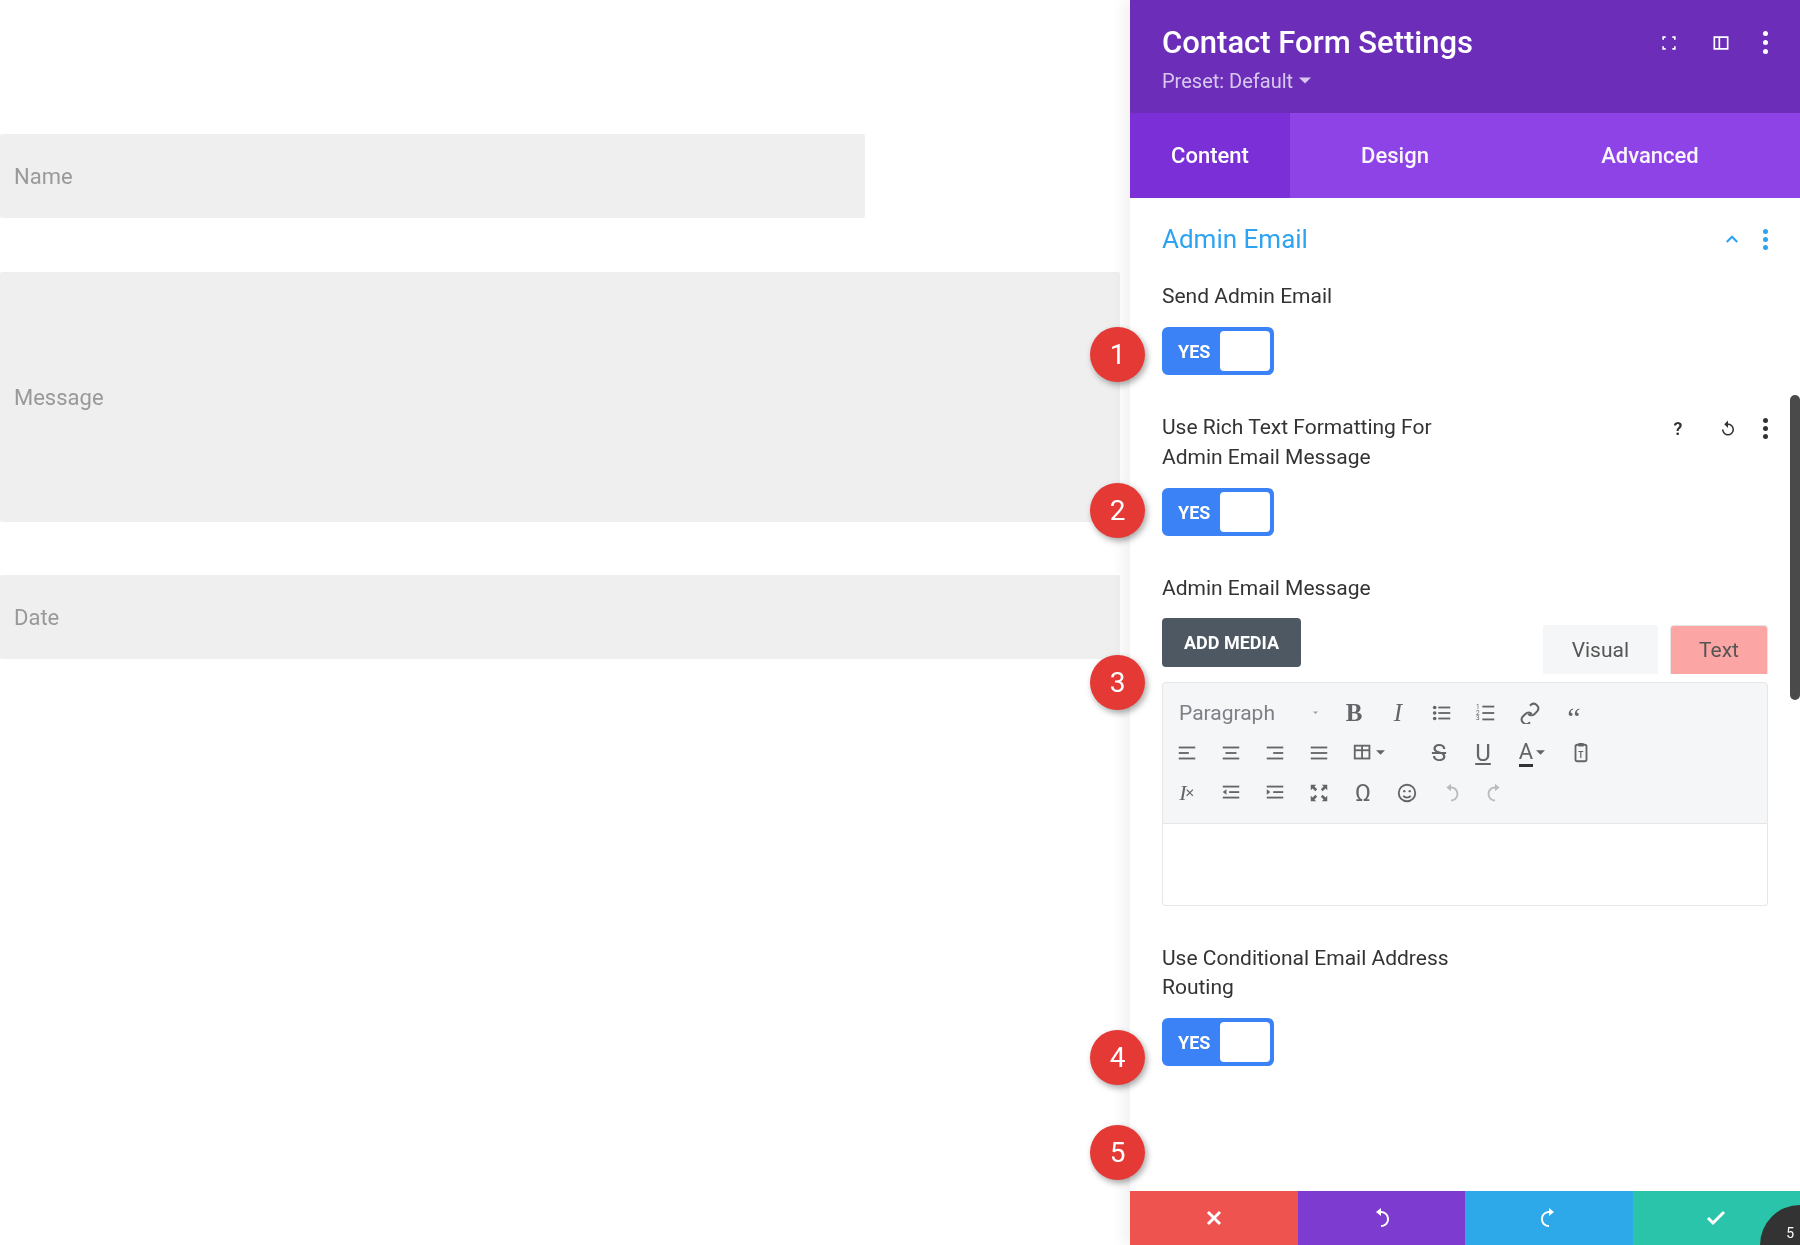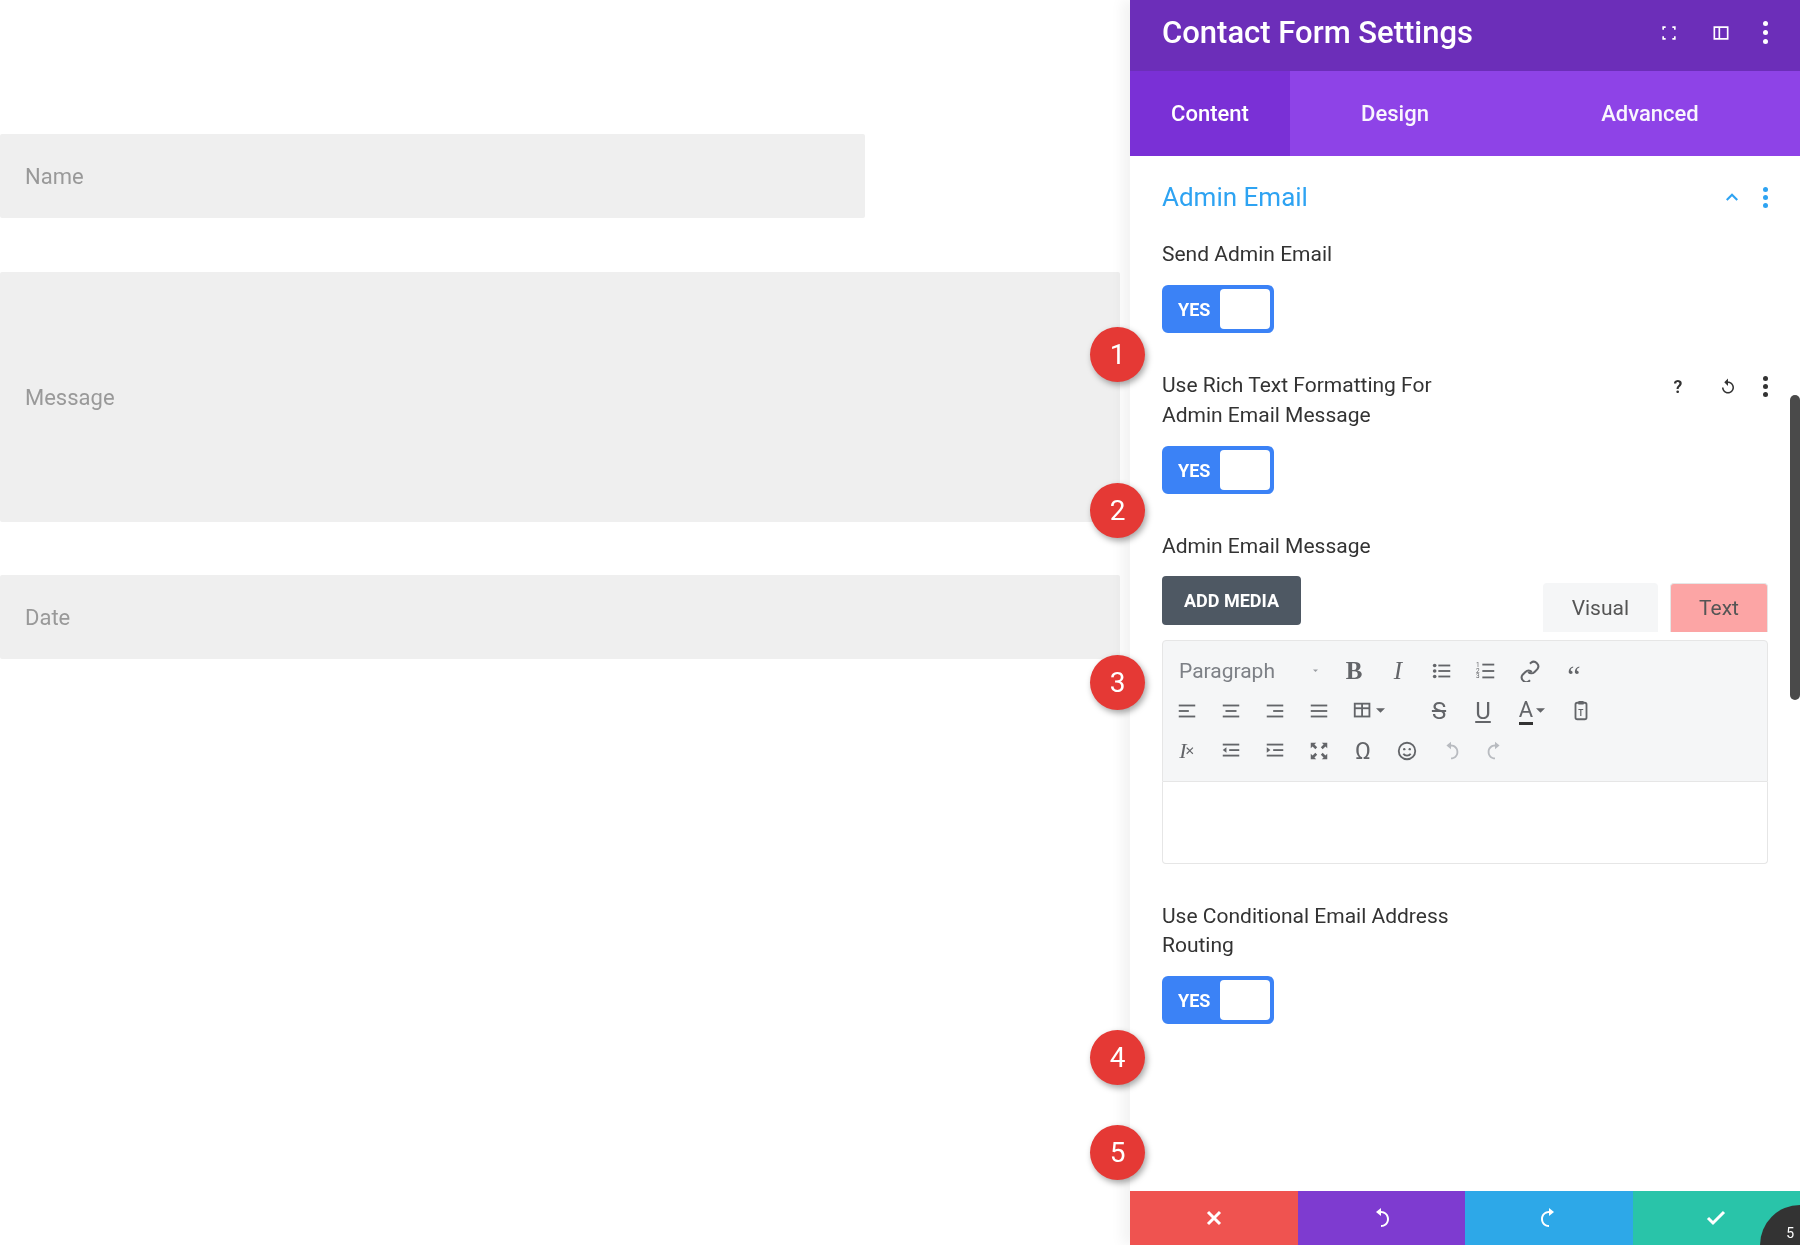--- a/index.html
+++ b/index.html
@@ -1,30 +1,30 @@
 <!DOCTYPE html>
 <html><head>
 <meta charset="utf-8">
 <style>
 * { margin: 0; padding: 0; box-sizing: border-box; font-family: -apple-system, BlinkMacSystemFont, "Segoe UI", Roboto, sans-serif; }
 body { width: 1800px; height: 1245px; position: relative; background: #fff; overflow: hidden; }
 
 
 .preview { position: absolute; left: 0; top: 0; width: 1120px; height: 1245px; }
-.preview .field { position: absolute; background: #efefef; border-radius: 2px; display: flex; align-items: center; padding: 0 25px; }
+.preview .field { position: absolute; background: #efefef; border-radius: 2px; display: flex; align-items: center; padding: 0 14px; }
 .preview .field span { color: #999; font-size: 22px; }
 .fld-name    { left: 0; top: 134px; width: 865px;  height: 84px; }
 .fld-email   { left: 915px; top: 134px; width: 205px; height: 84px; }
 .fld-msg     { left: 0; top: 272px; width: 1120px; height: 250px; align-items: flex-start; padding-top: 30px; }
 .fld-date    { left: 0; top: 575px; width: 1120px; height: 84px; }
 
 
 .panel { position: absolute; left: 1130px; top: 0; width: 670px; height: 1245px; background: #fff; box-shadow: -8px 0 12px rgba(0,0,0,0.05); }
 
-.hdr { background: #6c2eb9; color: #fff; padding: 14px 32px 20px; }
+.hdr { background: #6c2eb9; color: #fff; padding: 24px 32px 20px; }
 .hdr-row { display: flex; align-items: center; justify-content: space-between; }
 .hdr-title { font-size: 31px; font-weight: 500; }
 .hdr-icons { display: flex; gap: 32px; align-items: center; }
 .hdr-icons svg { width: 20px; height: 20px; fill: #fff; cursor: pointer; }
 .hdr-sub { font-size: 20px; color: #d8c8f0; margin-top: 8px; display: flex; align-items: center; gap: 6px; cursor: pointer; }
 .hdr-sub svg { width: 12px; height: 12px; fill: #d8c8f0; }
 
 .tabs { background: #8e43e7; display: flex; }
 .tab { padding: 30px 0; text-align: center; color: #fff; font-size: 22px; font-weight: 500; cursor: pointer; }
 .tab.active { background: #7a30d6; width: 160px; }
@@ -112,20 +112,26 @@
         <svg viewBox="0 0 24 24">
             <path d="M3 4h18v16H3V4zm2 2v12h4V6H5zm6 0v12h8V6h-8z"></path>
           </svg>
         <div class="vdots" style="gap:4px;">
             <span style="background:#fff"></span>
             <span style="background:#fff"></span>
             <span style="background:#fff"></span>
           </div>
       </div>
     </div>
+    <div class="hdr-sub">
+      <span>Preset: Default</span>
+      <svg viewBox="0 0 10 10">
+          <path d="M0 2l5 5 5-5z"></path>
+        </svg>
+    </div>
   </div>
 
   <div class="tabs">
     <div class="tab active">Content</div>
     <div class="tab">Design</div>
     <div class="tab">Advanced</div>
   </div>
 
   <div class="body">
 

